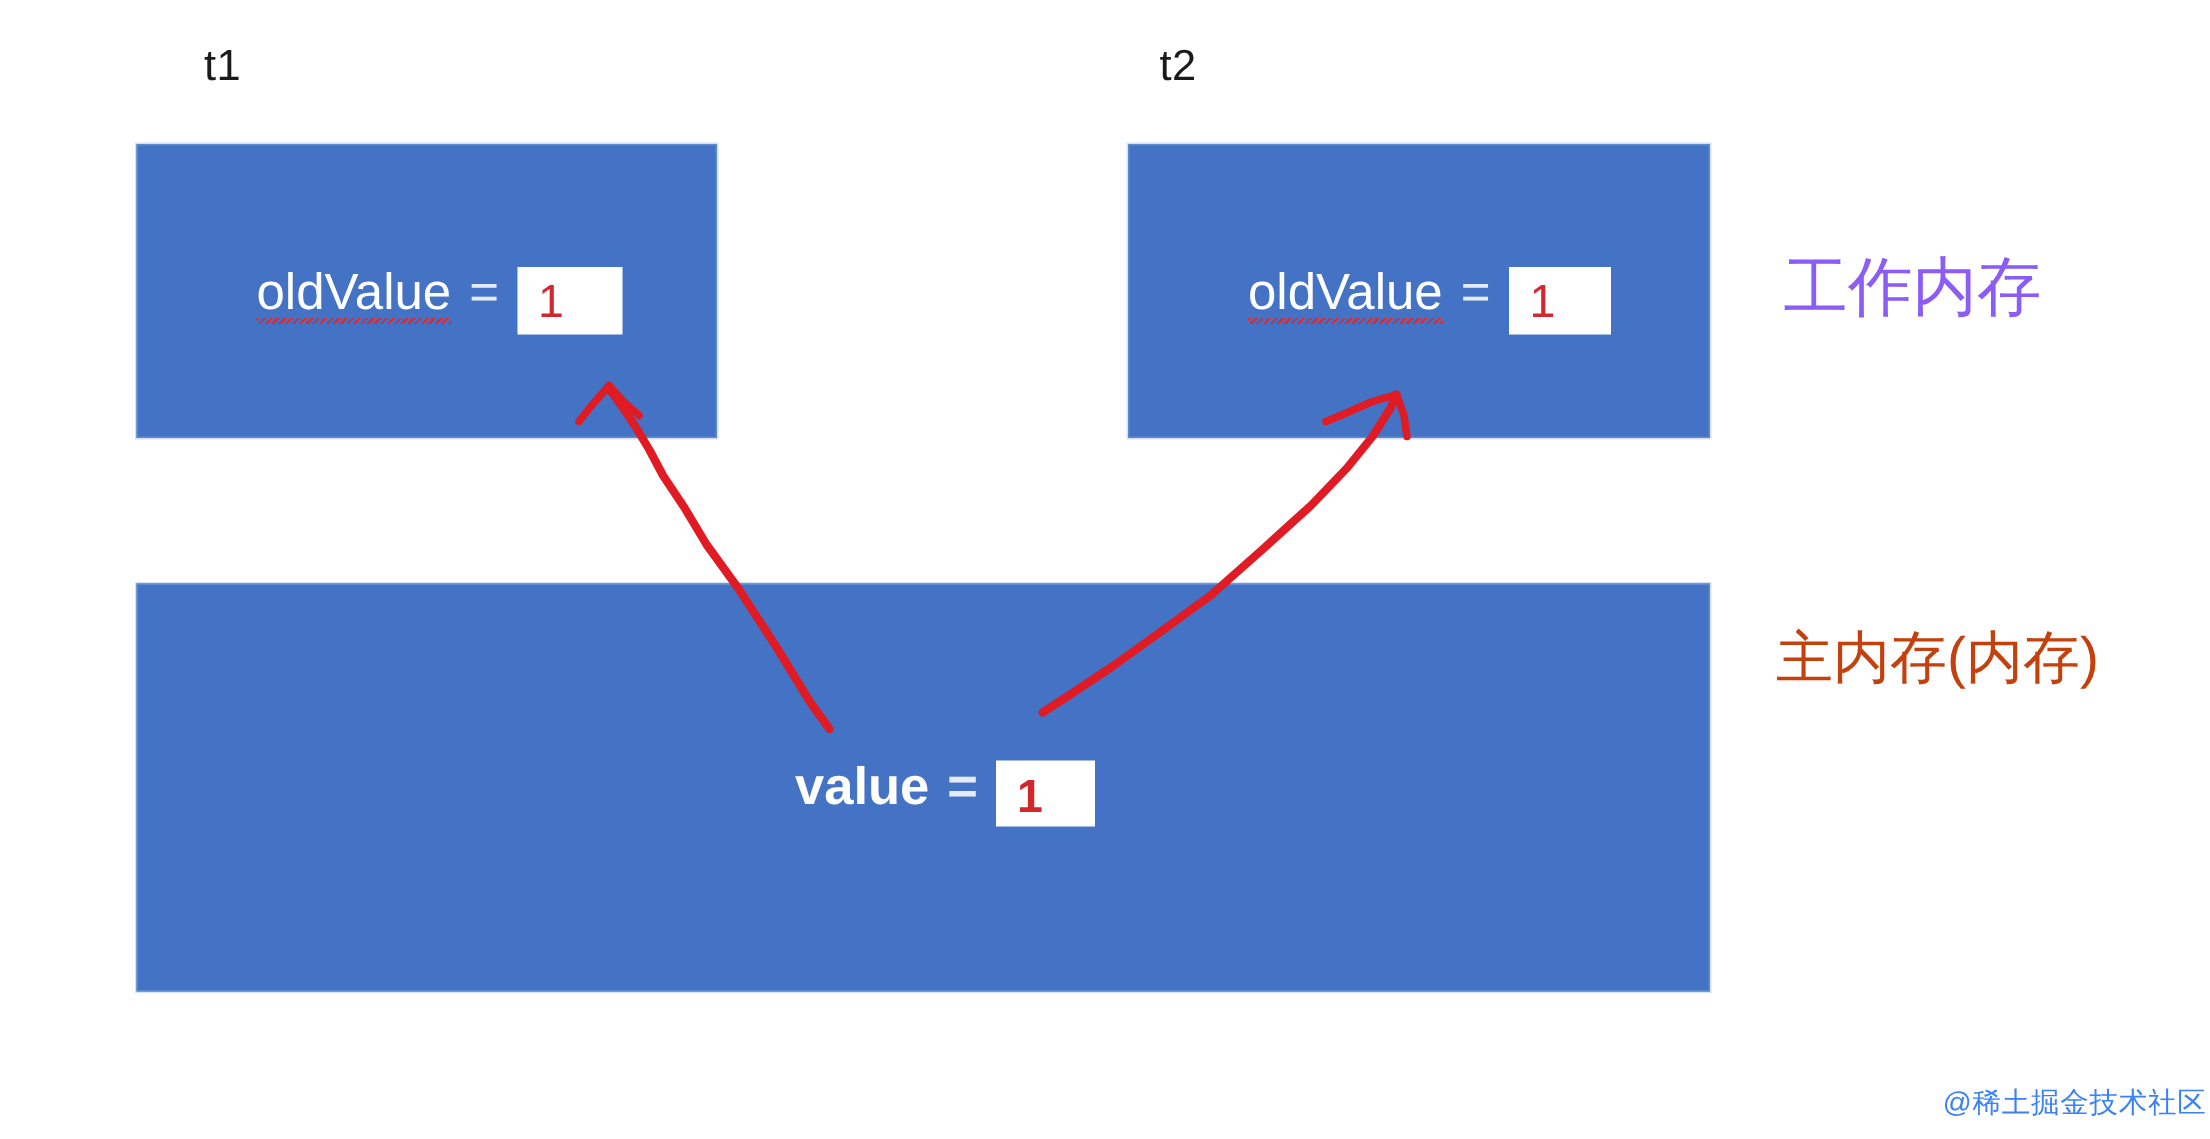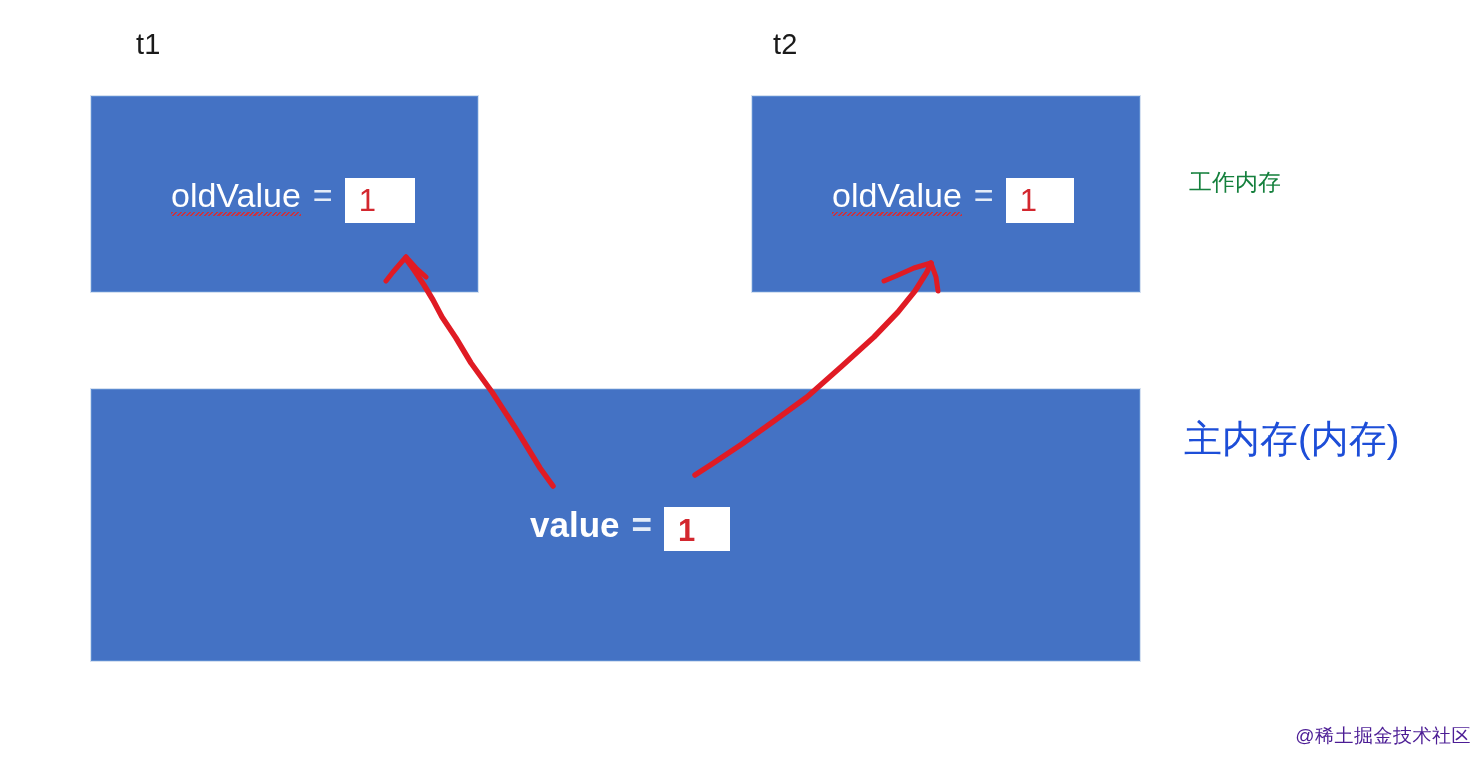--- a/index.html
+++ b/index.html
@@ -96,28 +96,28 @@
 
   
   .side-label {
     position: absolute;
     white-space: nowrap;
     line-height: 1;
   }
   #side-working {
     left: 1177px;
     top: 171px;
-    font-size: 23px;
-    color: #15803d;
+    font-size: 43px;
+    color: #8b5cf6;
   }
   #side-main {
     left: 1172px;
     top: 420px;
     font-size: 38px;
-    color: #1d4ed8;
+    color: #c2410c;
   }
 
   
   #arrow-layer {
     position: absolute;
     left: 0;
     top: 0;
     width: 1473px;
     height: 759px;
     pointer-events: none;
@@ -129,21 +129,21 @@
     stroke-linecap: round;
     stroke-linejoin: round;
   }
   .arrow-stroke.thin { stroke-width: 5; }
 
   
   #watermark {
     position: absolute;
     right: 14px;
     bottom: 14px;
-    color: #4c1d95;
+    color: #3b82f6;
     font-size: 19px;
     line-height: 1;
     letter-spacing: 0.5px;
     user-select: none;
   }
 </style>
 </head>
 <body>
 
 <div id="canvas">

